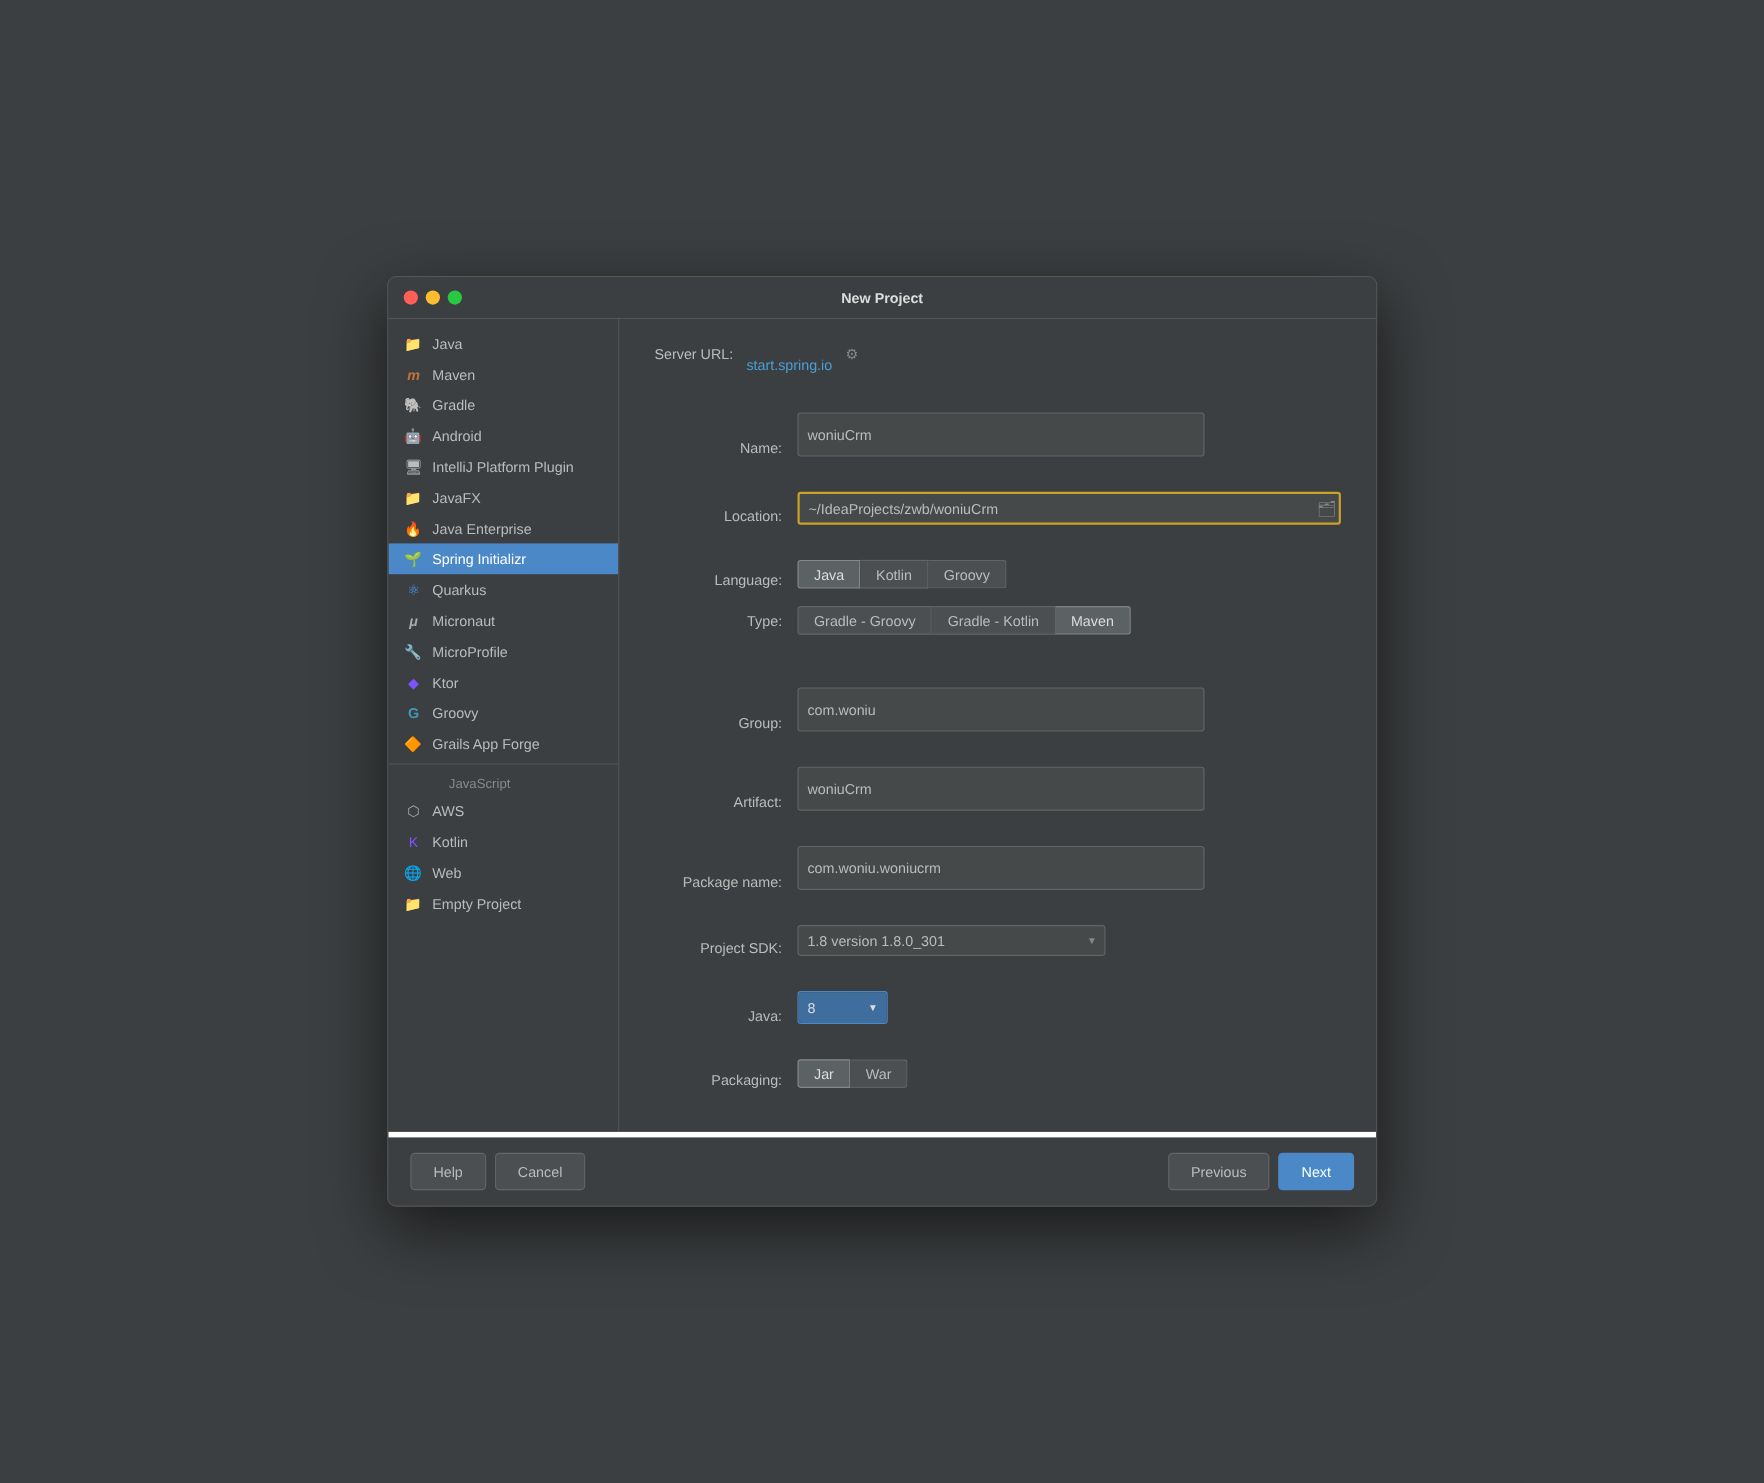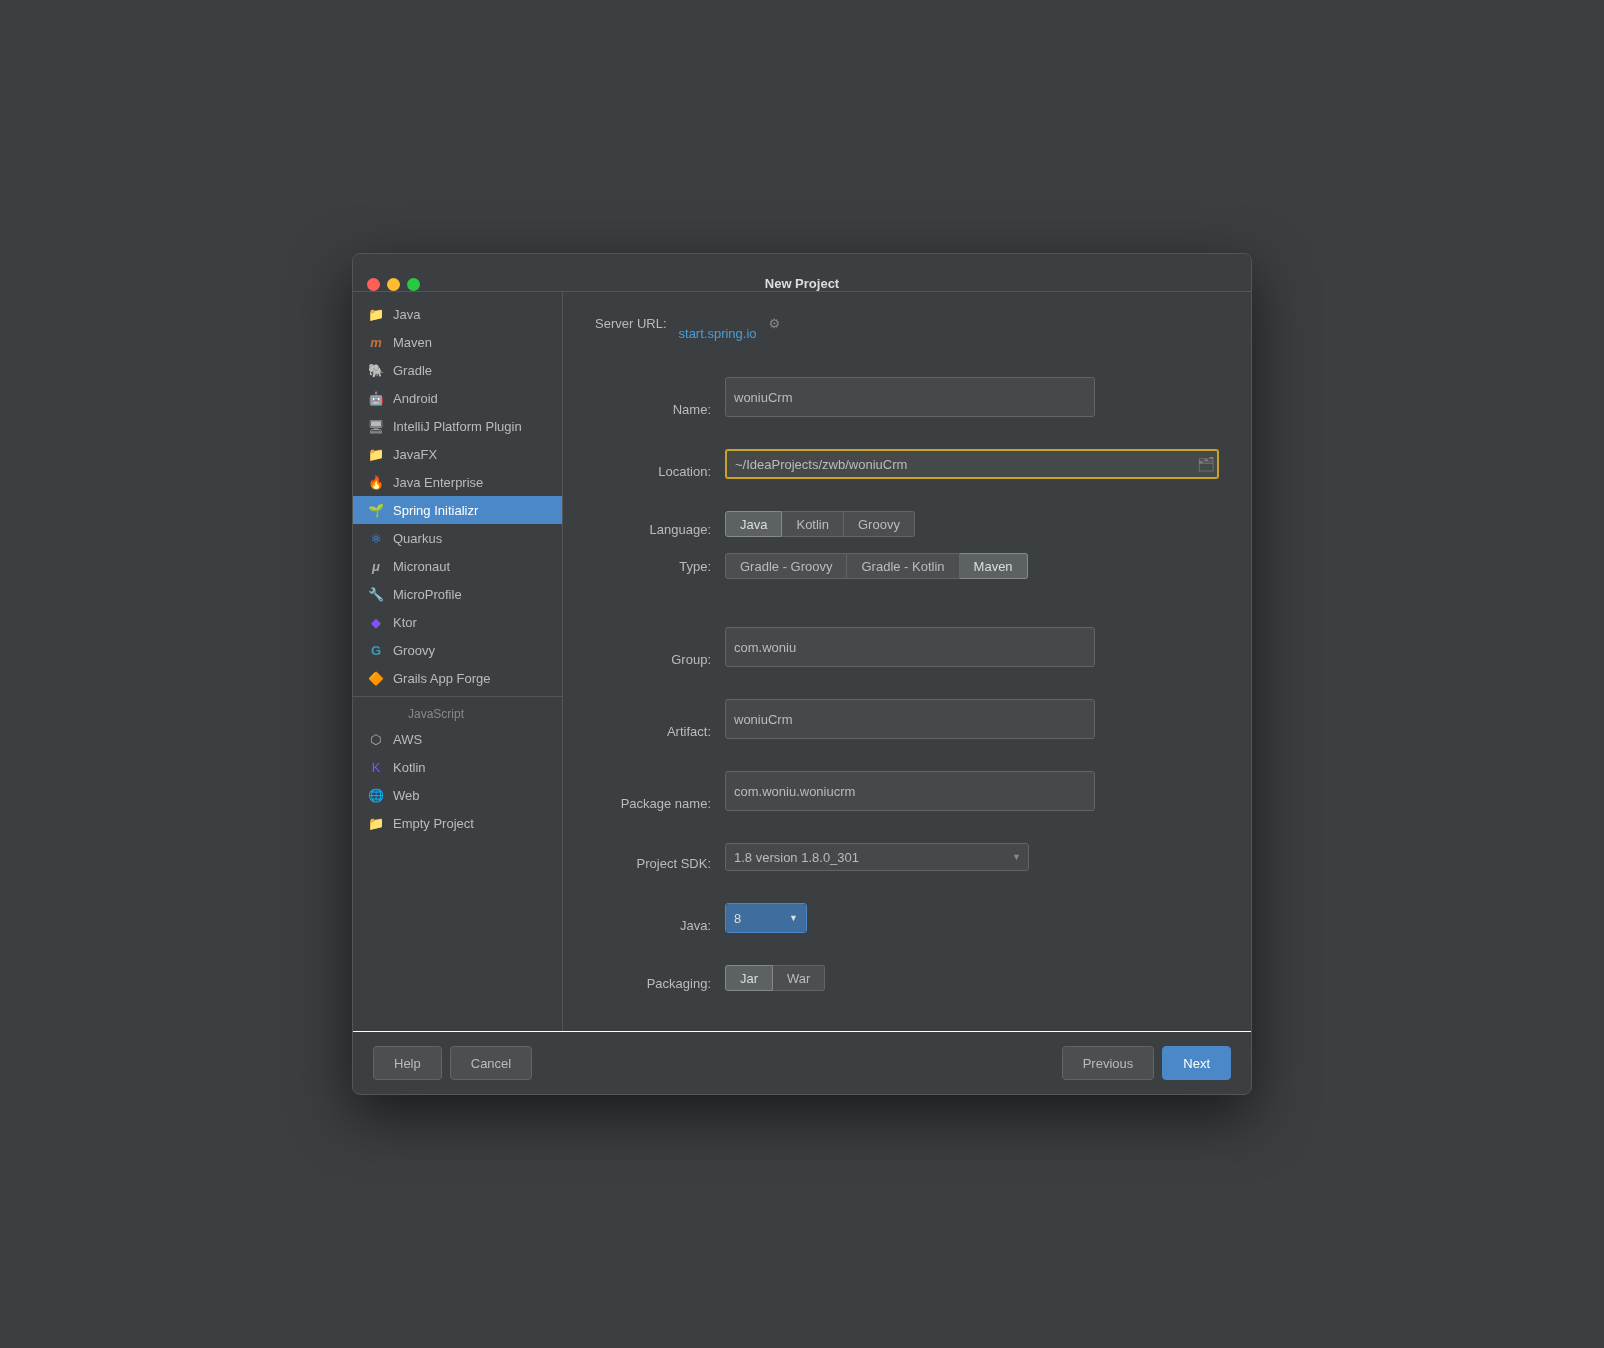--- a/index.html
+++ b/index.html
@@ -20,21 +20,21 @@
       box-shadow: 0 20px 60px rgba(0,0,0,0.6);
       overflow: hidden;
       display: flex;
       flex-direction: column;
       border: 1px solid #555;
     }
     .titlebar {
       background: #3c3f41;
       height: 38px;
       display: flex;
-      align-items: flex-end;
+      align-items: center;
       justify-content: center;
       position: relative;
       border-bottom: 1px solid #555;
       flex-shrink: 0;
     }
     .titlebar-buttons {
       position: absolute;
       left: 14px;
       display: flex;
       gap: 7px;
@@ -253,21 +253,21 @@
       content: "▼";
       font-size: 9px;
       color: #888;
       position: absolute;
       right: 8px;
       top: 50%;
       transform: translateY(-50%);
       pointer-events: none;
     }
     .sdk-dropdown {
-      width: 304px;
+      width: 280px;
     }
     
     .java-dropdown-wrapper {
       border: 1px solid #4a88c7;
       border-radius: 3px;
     }
     .java-dropdown-wrapper .dropdown {
       border: none;
       background: #3e6d9e;
       color: #dddddd;
@@ -275,21 +275,21 @@
     }
     .java-dropdown-wrapper::after {
       color: #dddddd;
     }
     
     .footer {
       display: flex;
       justify-content: space-between;
       align-items: center;
       padding: 14px 20px;
-      border-top: 1px solid #ffffff;
+      border-top: 5px solid #ffffff;
       flex-shrink: 0;
     }
     .footer-left {
       display: flex;
       gap: 8px;
     }
     .footer-right {
       display: flex;
       gap: 8px;
     }

